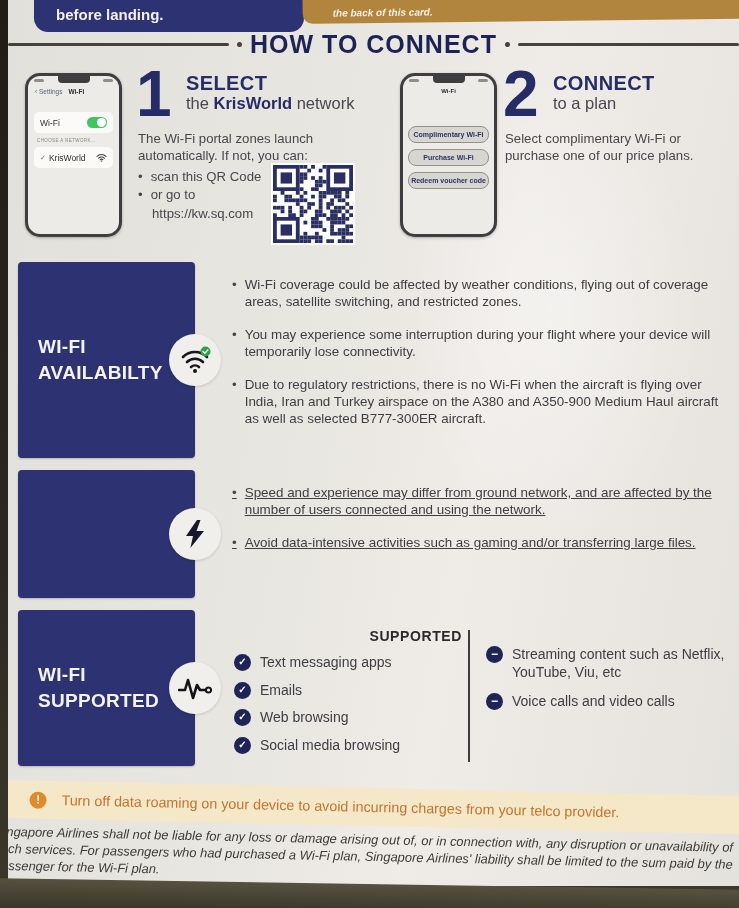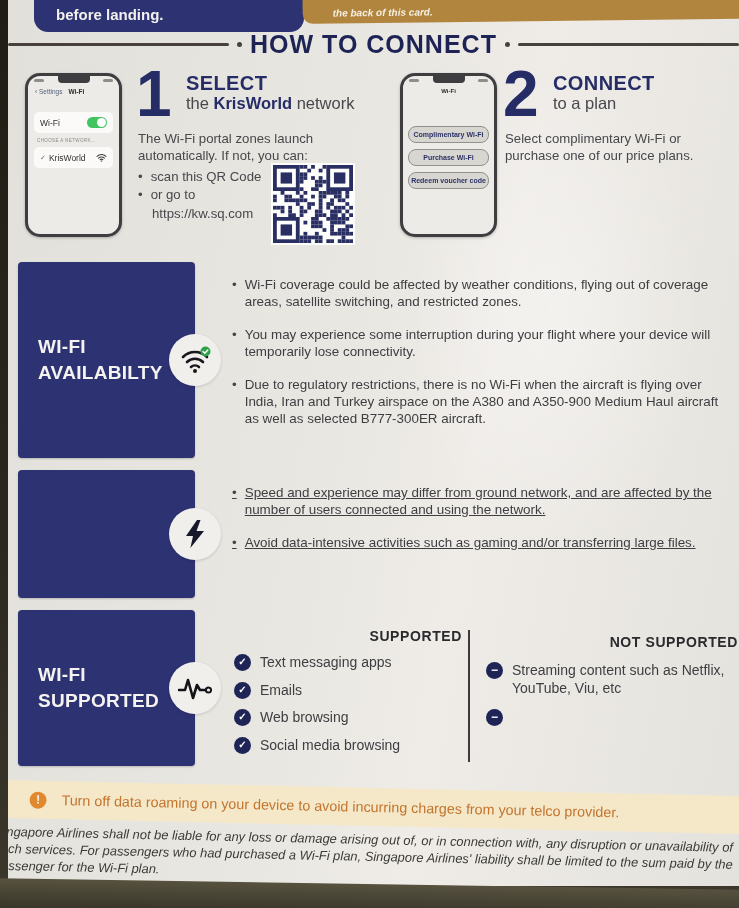--- a/index.html
+++ b/index.html
@@ -434,27 +434,27 @@
           <span class="ck check"></span>
           <span>Web browsing</span>
         </div>
       <div class="ck-item">
           <span class="ck check"></span>
           <span>Social media browsing</span>
         </div>
     </div>
     <div class="vdivider"></div>
     <div id="col-notsupported">
-      <div class="colhead">NOT SUPPORTED</div>
       <div class="ck-item">
           <span class="ck minus"></span>
           <span>Streaming content such as Netflix, YouTube, Viu, etc</span>
         </div>
       <div class="ck-item">
           <span class="ck minus"></span>
+          <span>Voice calls and video calls</span>
         </div>
     </div>
 
     <div class="bottomwrap">
       <div class="notice">
         <span class="notice-icon">!</span>
         <span class="notice-text">Turn off data roaming on your device to avoid incurring charges from your telco provider.</span>
       </div>
       <div class="disclaimer">Singapore Airlines shall not be liable for any loss or damage arising out of, or in connection with, any disruption or unavailability of such services. For passengers who had purchased a Wi-Fi plan, Singapore Airlines' liability shall be limited to the sum paid by the passenger for the Wi-Fi plan.</div>
 

